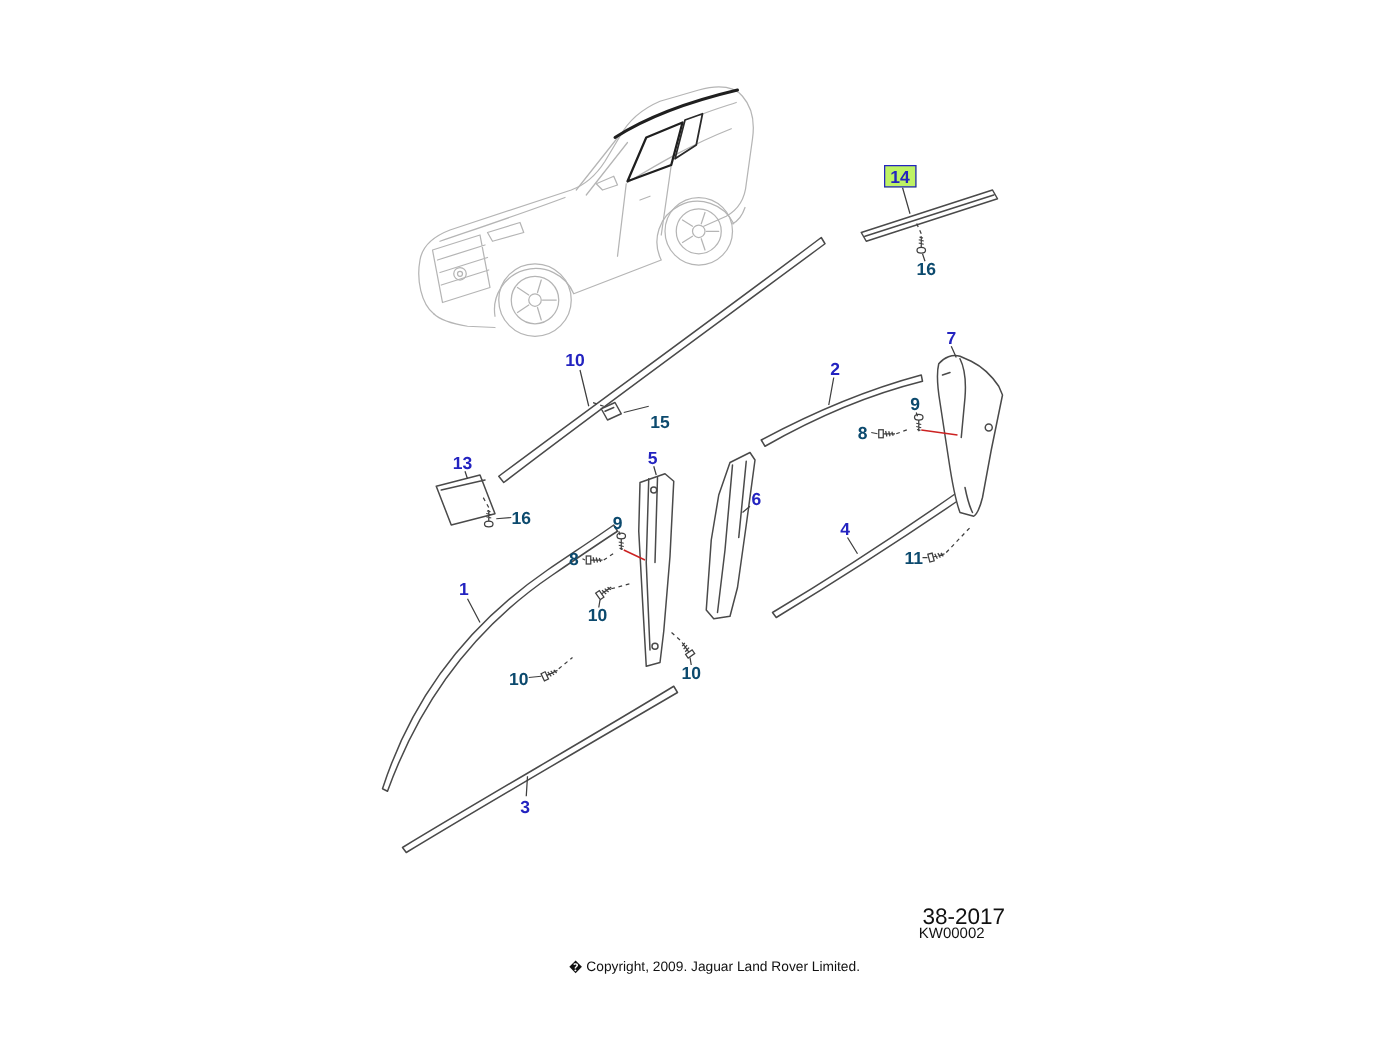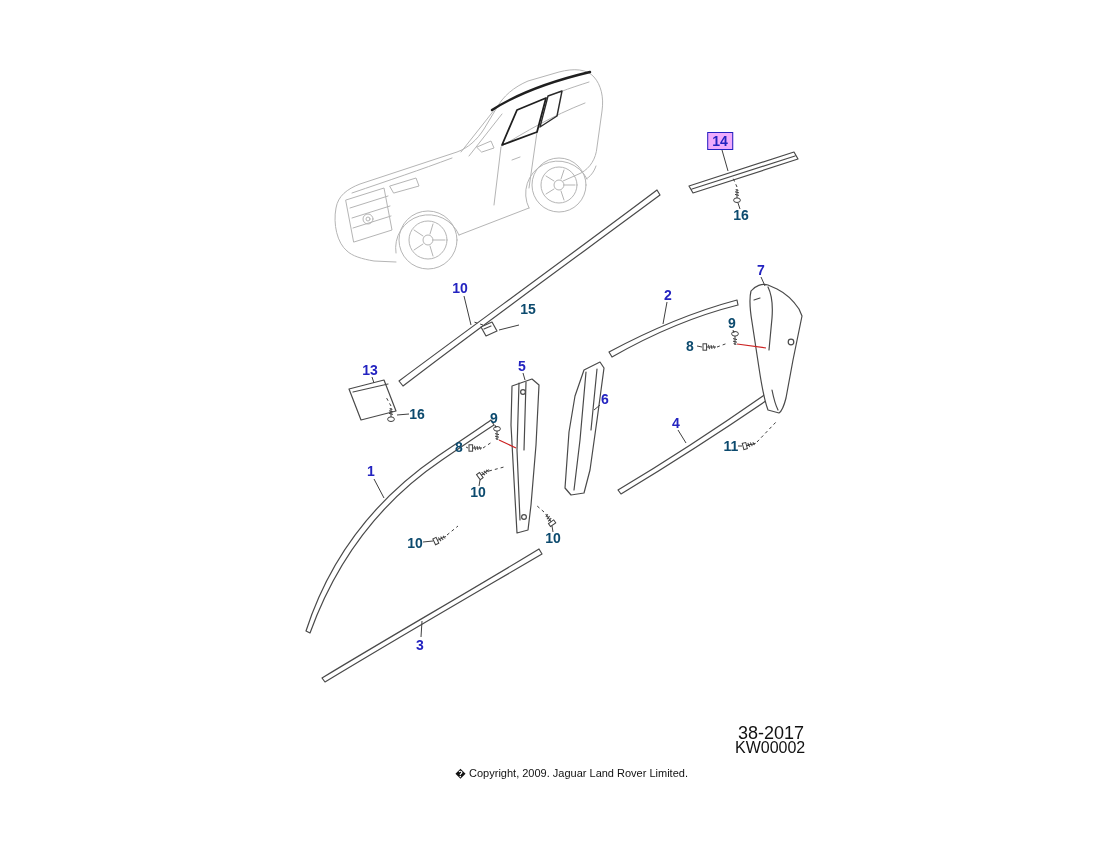--- a/index.html
+++ b/index.html
@@ -3,23 +3,23 @@
 <meta charset="utf-8">
 <style>
   html,body{margin:0;padding:0;background:#ffffff;}
   .canvas{position:relative;width:1099px;height:848px;background:#ffffff;
           font-family:"Liberation Sans",sans-serif;overflow:hidden;}
   svg.art{position:absolute;left:0;top:0;}
   .co{position:absolute;transform:translate(-50%,-50%);font-weight:bold;
       font-size:14px;line-height:1;white-space:nowrap;cursor:pointer;}
   .co.blue{color:#2323c0;}
   .co.green{color:#0c4a6e;}
-  .co.boxed{border:1.5px solid #2323c0;padding:1px 4px;background:#f0abfc;}
+  .co.boxed{border:1.5px solid #2323c0;padding:1px 4px;background:#bef264;}
   .fig-ref{position:absolute;left:738px;top:723px;font-size:18px;color:#111;}
-  .fig-code{position:absolute;left:735px;top:739px;font-size:16px;color:#111;}
+  .fig-code{position:absolute;left:735px;top:739px;font-size:12px;color:#111;}
   .copyright{position:absolute;left:455px;top:765px;font-size:11px;color:#111;}
 </style>
 </head>
 <body>
 
 <div class="canvas">
 
   <svg class="art" width="1099" height="848" viewBox="0 0 1099 848">
     <defs>
       <g id="screwG">
@@ -144,21 +144,21 @@
              M544,512 L536,505
              M757,442 L777,421
              M447,535 L458,526"></path>
     <path fill="none" stroke="#cc2222" stroke-width="1.2" d="M737,344 L766,348
              M499,440 L516,448"></path>
   </svg>
 
   <span class="co blue boxed" style="left:720px;top:141px">14</span>
   <span class="co green" style="left:741px;top:215px">16</span>
   <span class="co blue" style="left:460px;top:288px">10</span>
-  <span class="co green" style="left:528px;top:309px">15</span>
+  <span class="co green" style="left:528px;top:337px">15</span>
   <span class="co blue" style="left:668px;top:295px">2</span>
   <span class="co blue" style="left:761px;top:270px">7</span>
   <span class="co green" style="left:732px;top:323px">9</span>
   <span class="co green" style="left:690px;top:346px">8</span>
   <span class="co blue" style="left:370px;top:370px">13</span>
   <span class="co green" style="left:417px;top:414px">16</span>
   <span class="co blue" style="left:522px;top:366px">5</span>
   <span class="co blue" style="left:605px;top:399px">6</span>
   <span class="co green" style="left:494px;top:418px">9</span>
   <span class="co green" style="left:459px;top:447px">8</span>

